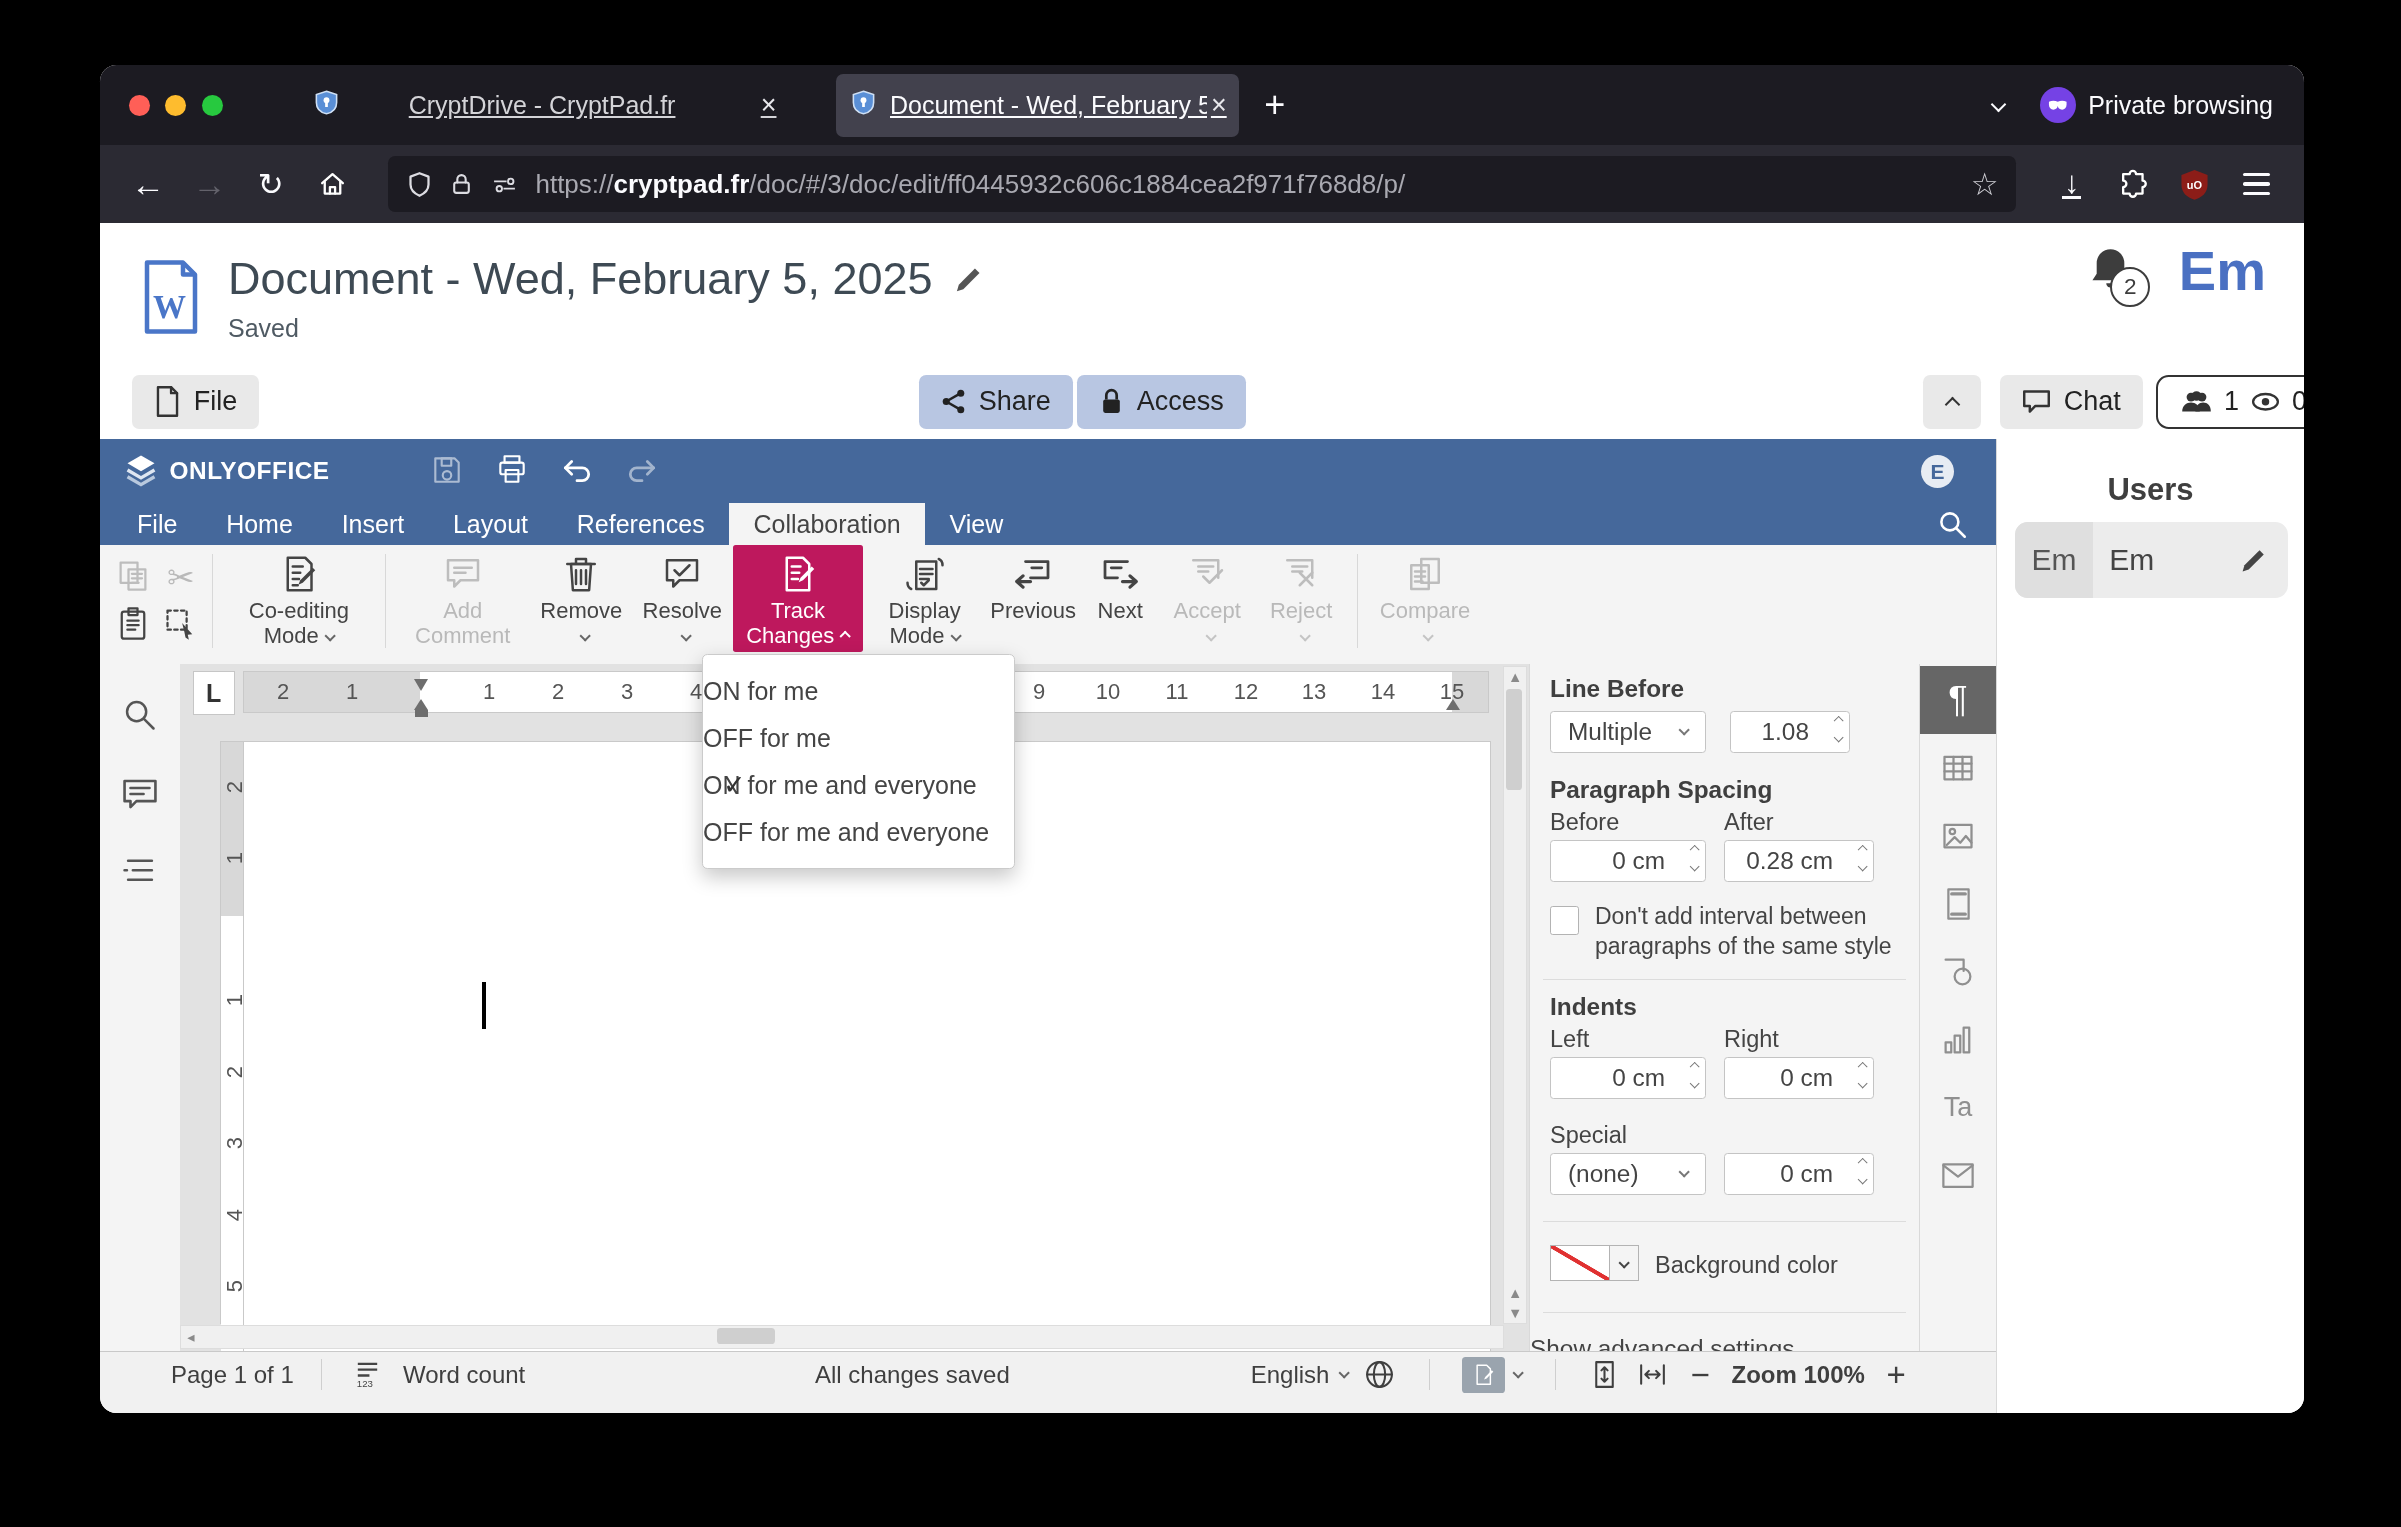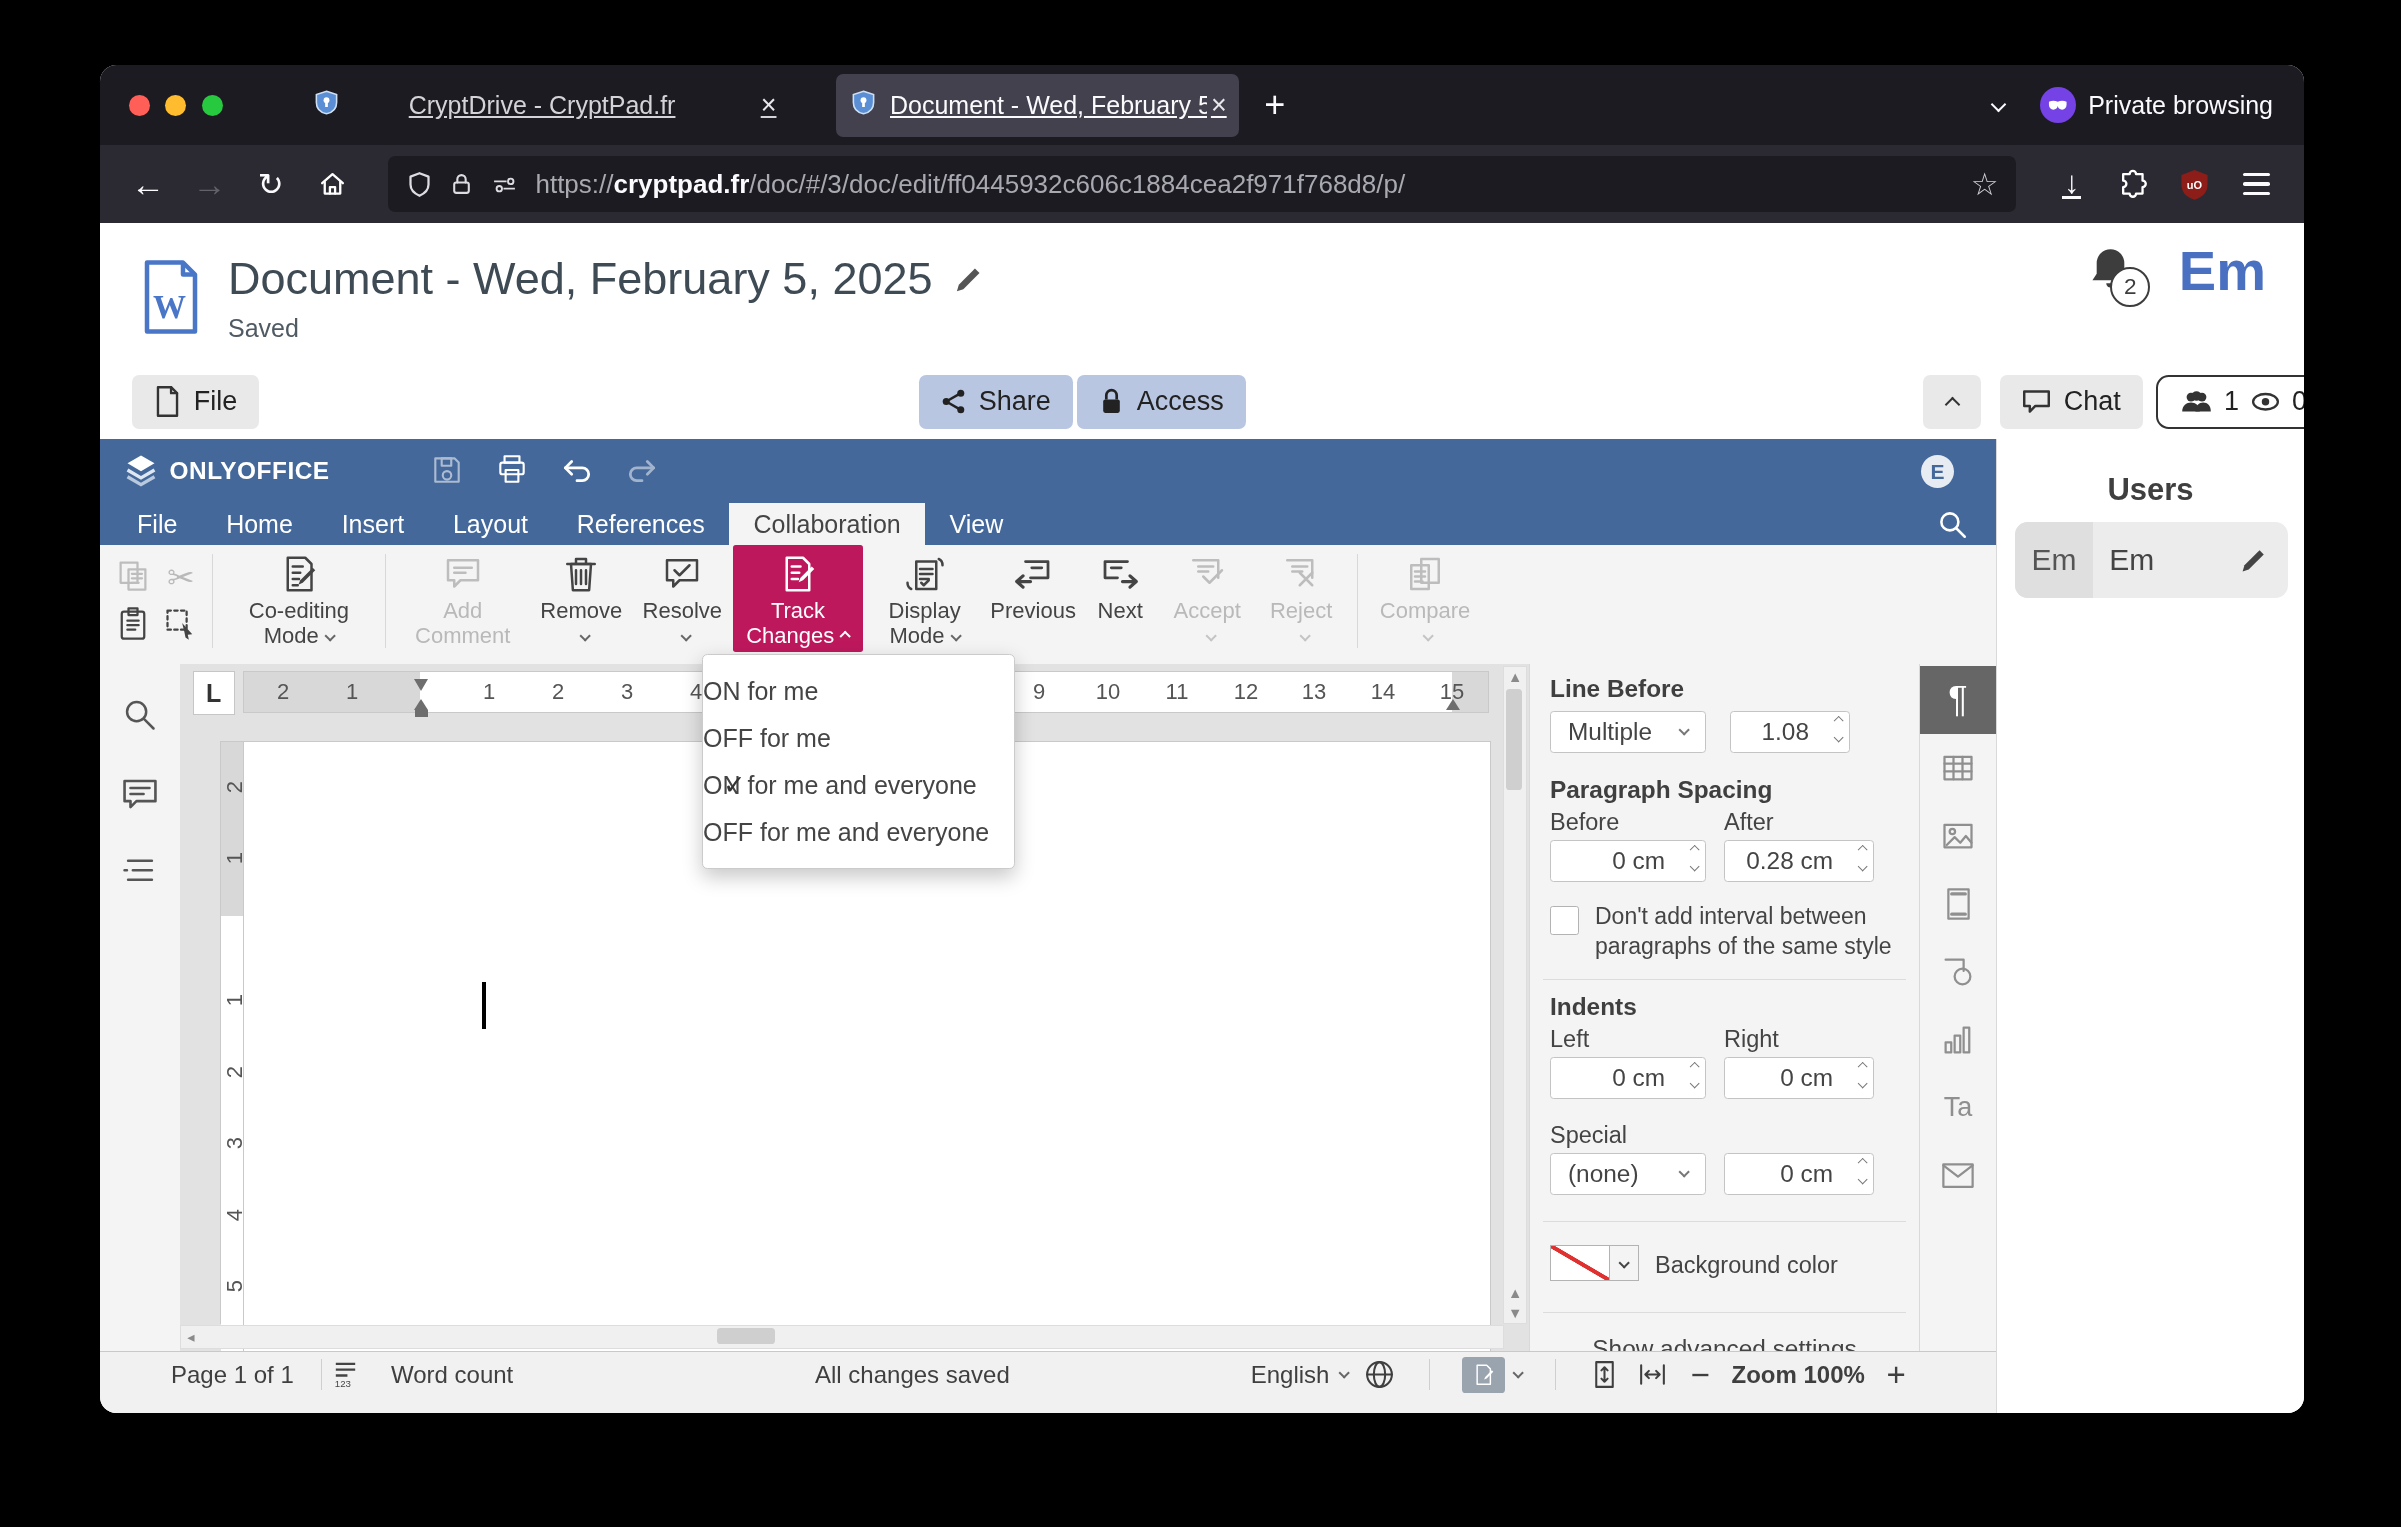--- a/index.html
+++ b/index.html
@@ -133,21 +133,21 @@
   .spin{position:absolute;right:7.2px;top:4.5px;display:flex;flex-direction:column;gap:6.3px;}
   .spin .chev{width:6.3px;height:6.3px;border-width:1.8px;color:#777;}
   .field .chev{color:#777;margin-bottom:3.6px;}
   .cbox{position:absolute;width:27px;height:27px;background:#fff;border:1.8px solid #b3b3b3;border-radius:2.7px;}
   .cblabel{position:absolute;font-size:23px;line-height:30px;color:#444;width:308px;}
   .sdiv{position:absolute;left:12.7px;right:12.7px;height:0.9px;background:#dcdcdc;}
   .swatch{position:absolute;width:60px;height:36px;background:#fff;border:0.9px solid #b3b3b3;box-sizing:border-box;
     background-image:linear-gradient(to top right,transparent 46%,#e03131 47%,#e03131 53%,transparent 54%);}
   .swatchdd{position:absolute;width:29px;height:36px;border:0.9px solid #b3b3b3;border-left:none;
     box-sizing:border-box;display:flex;align-items:center;justify-content:center;}
-  .advlink{position:absolute;left:0;right:0;text-align:center;font-size:24.4px;color:#444;}
+  .advlink{position:absolute;left:0;right:0;text-align:left;font-size:24.4px;color:#444;}
   .advlink span{border-bottom:1.8px dotted #9a9a9a;padding-bottom:2.7px;}
   .istrip{width:76px;background:#f4f4f4;border-left:0.9px solid #d9d9d9;flex:0 0 auto;
     display:flex;flex-direction:column;padding-top:1.8px;}
   .istrip .itm{height:68px;display:flex;align-items:center;justify-content:center;color:#8f8f8f;}
   .istrip .itm.act{background:#666;color:#fff;font-size:36px;}
   .ta-glyph{font-size:27px;color:#8f8f8f;}
   
   .statusbar{height:61px;background:#f1f1f1;border-top:0.9px solid #c9c9c9;position:relative;
     font-size:24px;color:#3f3f3f;flex:0 0 auto;}
   .sb{position:absolute;top:0;height:45px;display:flex;align-items:center;}
@@ -723,21 +723,21 @@
                 </svg>
               </div>
       </div>
     </div>
 
     <div class="statusbar">
       <div class="sb" style="left:71px;">Page 1 of 1</div>
       <div class="sb" style="left:203px;">
               <span class="sbsep"></span>
             </div>
-      <div class="sb" style="left:230px;gap:30px;">
+      <div class="sb" style="left:252px;gap:20px;">
         <svg width="31" height="31" viewBox="0 0 32 32" style="font-size:26.5px">
                 <g stroke="#444" stroke-width="2.4" fill="none">
                   <path d="M6 5h20M6 11h20M6 17h12"></path>
                 </g>
                 <text x="5" y="29" font-size="10" fill="#444" font-family="Liberation Sans,sans-serif">123</text>
               </svg>
         <span>Word count</span>
       </div>
       <div class="sb" style="left:715px;">All changes saved</div>
       <div class="sb" style="right:83px;gap:14.5px;">

